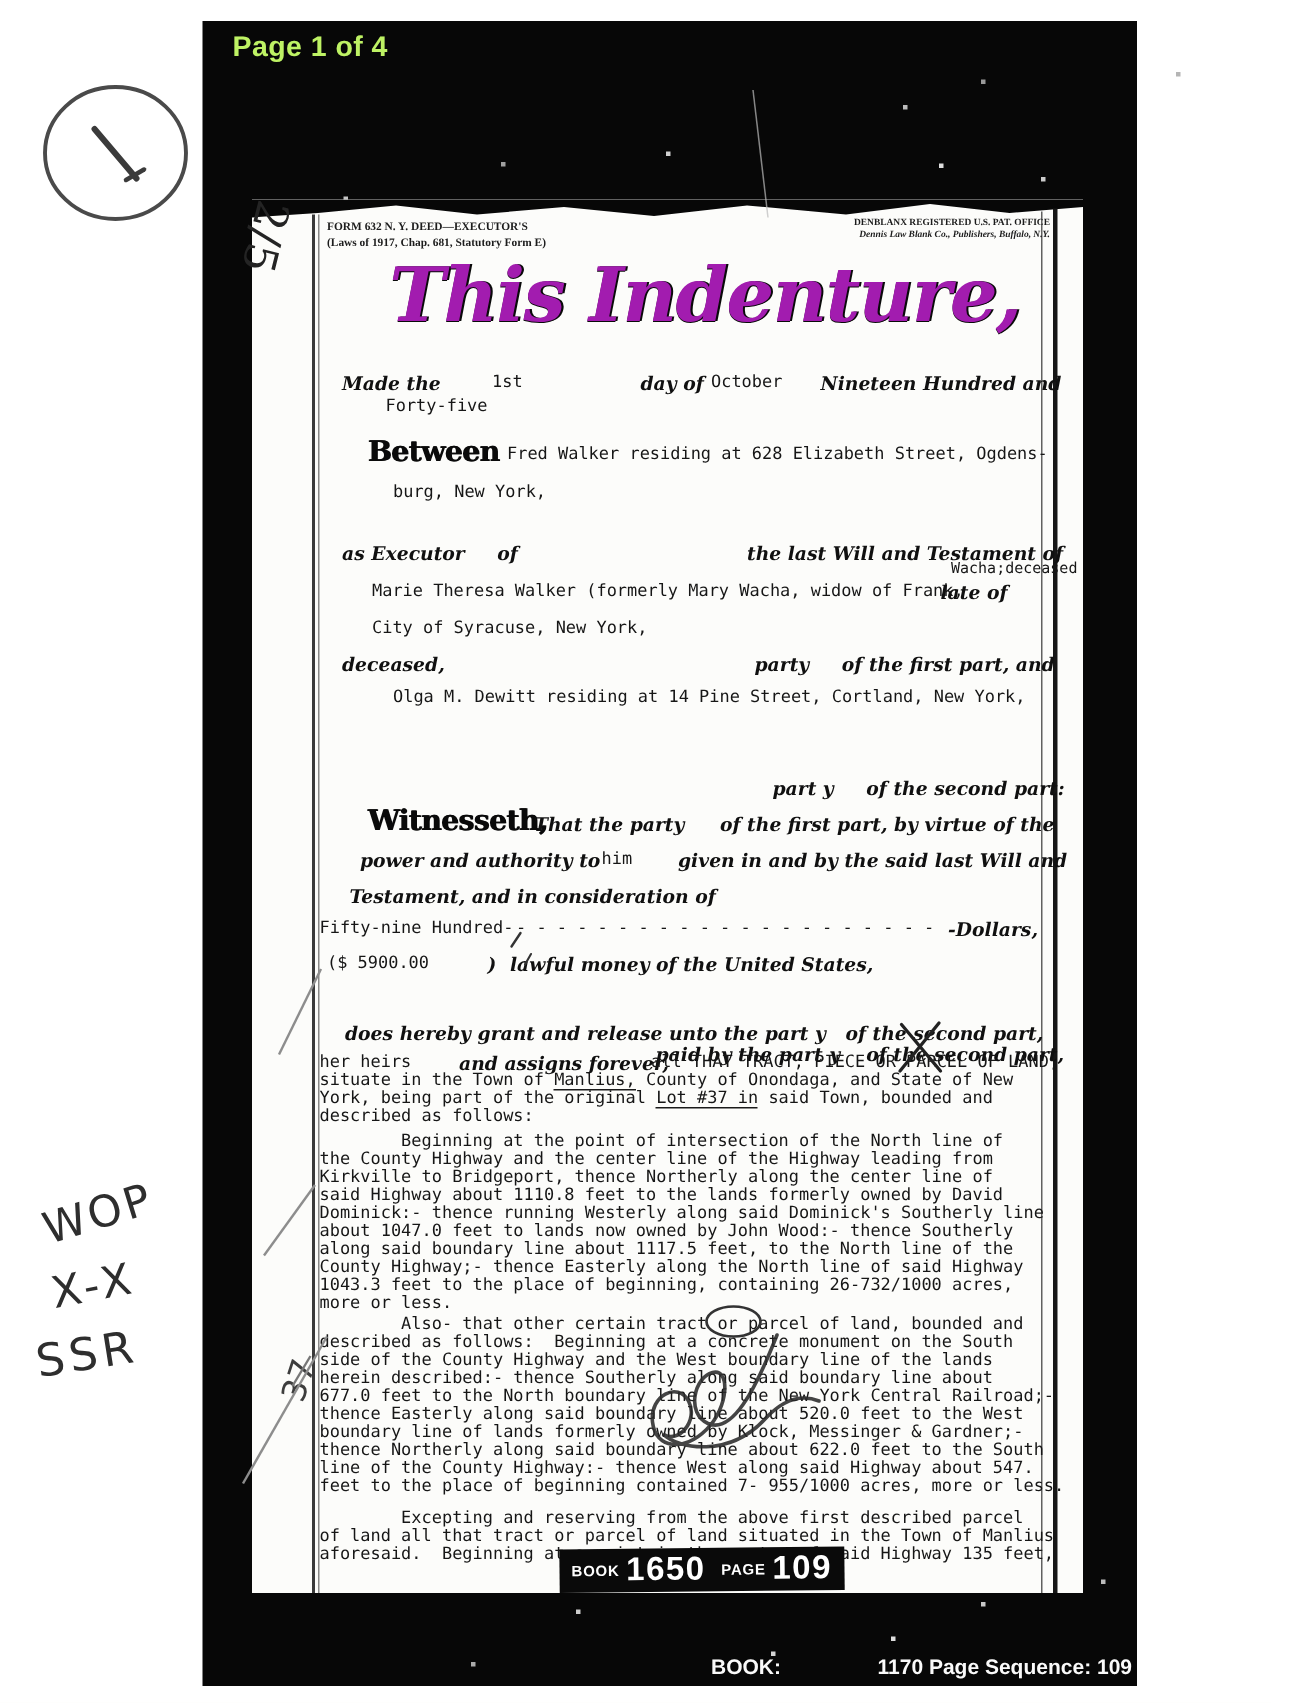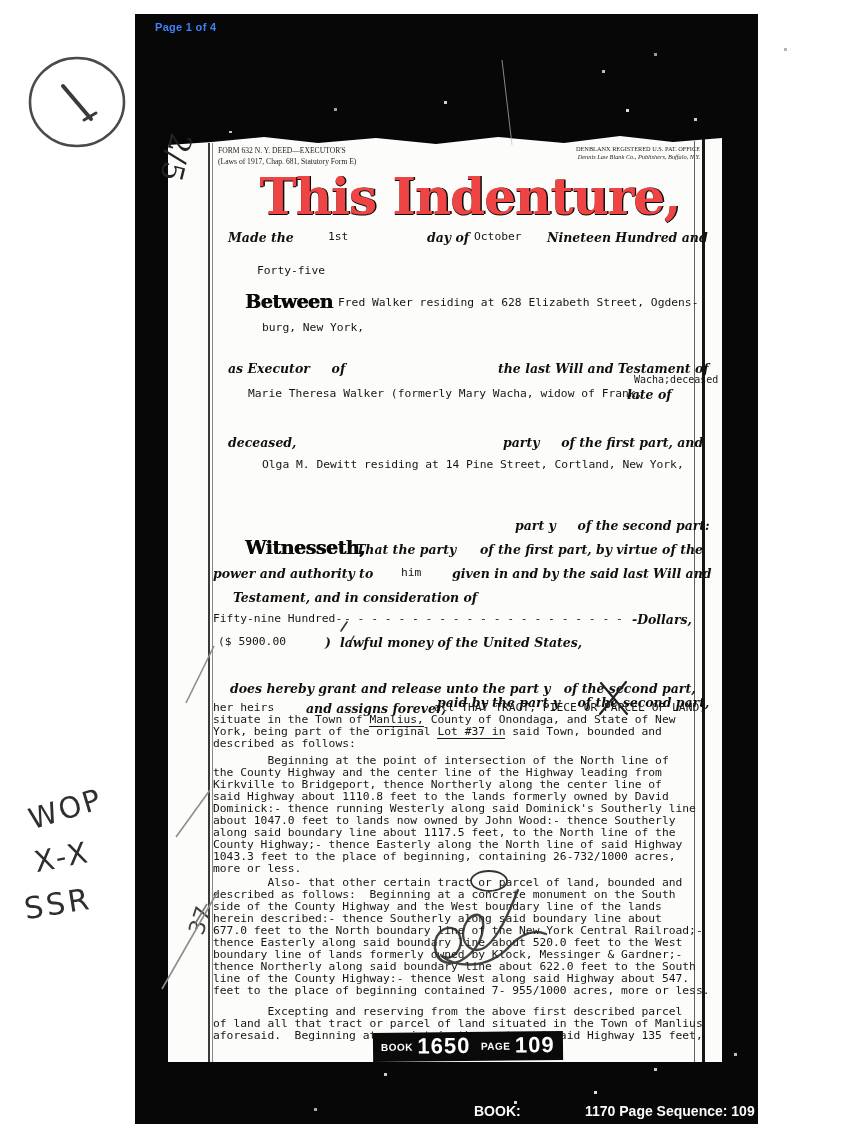--- a/index.html
+++ b/index.html
@@ -1,47 +1,47 @@
 <!DOCTYPE html>
 <html><head>
 <meta charset="utf-8">
 <style>
   html,body{margin:0;padding:0;}
   body{width:860px;height:1135px;position:relative;background:#ffffff;overflow:hidden;
        font-family:"Liberation Sans",sans-serif;}
   .scan{position:absolute;left:135px;top:14px;width:623px;height:1110px;background:#070707;}
-  .page-indicator{position:absolute;left:20px;top:7px;color:#3b82f6;font-weight:bold;
-       font-size:11px;letter-spacing:.3px;font-family:"Liberation Sans",sans-serif;}
+  .page-indicator{position:absolute;left:20px;top:7px;color:#bef264;font-weight:bold;
+       font-size:19px;letter-spacing:.3px;font-family:"Liberation Sans",sans-serif;}
   .noise{position:absolute;left:0;top:0;width:1px;height:1px;background:transparent;
        box-shadow:310px 88px 0 1px #cfcfcf,468px 57px 0 1px #bbb,492px 96px 0 1px #ddd,
        520px 40px 0 1px #999,95px 118px 0 1px #c5c5c5,420px 1040px 0 1px #bbb,
        250px 1060px 0 1px #ccc,460px 1078px 0 1px #ddd,180px 1095px 0 1px #aaa,
        520px 1055px 0 1px #c9c9c9,600px 1040px 0 1px #bbb,380px 1088px 0 1px #d5d5d5,
        650px 35px 0 1px #b5b5b5,560px 105px 0 1px #cbcbcb,200px 95px 0 1px #9f9f9f;}
   .page{position:absolute;left:33px;top:119px;width:554px;height:929px;background:#fcfcfa;
        color:#141414;}
   .torn{position:absolute;left:0;top:0;}
   .vrule{position:absolute;top:0;bottom:0;background:#3a3a3a;}
   .mono{font-family:"DejaVu Sans Mono","Liberation Mono",monospace;font-size:11.3px;
        color:#161616;white-space:pre;}
   .printed{font-family:"DejaVu Serif","Liberation Serif",serif;font-style:italic;
        font-weight:bold;font-size:12.5px;color:#101010;white-space:pre;}
   .blackletter{font-family:"DejaVu Serif",serif;font-weight:bold;font-size:21px;
        color:#0a0a0a;letter-spacing:-.5px;text-shadow:.6px 0 0 #0a0a0a;}
   .deed-title{position:absolute;left:72px;top:34px;width:460px;text-align:center;
-       font-family:"DejaVu Serif",serif;font-weight:bold;font-size:50px;color:#ef4444;
-       letter-spacing:-1px;text-shadow:1.4px 0 0 #0a0a0a,0 .7px 0 #0a0a0a;}
+       font-family:"DejaVu Serif",serif;font-weight:bold;font-size:50px;color:#a21caf;
+       letter-spacing:-1px;text-shadow:1.4px 0 0 #0a0a0a,0 .7px 0 #0a0a0a;font-style:italic;}
   .line{position:absolute;left:0;width:100%;height:16px;}
   .seg{position:absolute;white-space:pre;}
   .flowline{position:absolute;white-space:pre;font-family:"DejaVu Sans Mono","Liberation Mono",monospace;
        font-size:11.3px;color:#161616;}
   .para{position:absolute;white-space:pre;font-family:"DejaVu Sans Mono","Liberation Mono",monospace;
        font-size:11.3px;line-height:12.05px;color:#161616;}
   .u{border-bottom:1.4px solid #1a1a1a;}
-  .fh{position:absolute;font-family:"Liberation Serif",serif;font-weight:normal;color:#1c1c1c;}
+  .fh{position:absolute;font-family:"Liberation Serif",serif;font-weight:bold;color:#1c1c1c;}
   .stamp{position:absolute;left:205px;top:899px;background:#0a0a0a;color:#fff;
        padding:1px 8px 2px 8px;white-space:nowrap;transform:rotate(-.6deg);
        font-family:"Liberation Sans",sans-serif;}
   .stamp .small{font-size:10px;font-weight:bold;letter-spacing:.5px;vertical-align:3px;}
   .stamp .big{font-size:22px;font-weight:bold;letter-spacing:1px;}
   .footer-text{position:absolute;color:#fafafa;font-weight:bold;font-size:14px;
        font-family:"Liberation Sans",sans-serif;}
   .hand{position:absolute;color:#2e2e2e;font-family:"DejaVu Sans",sans-serif;}
   svg.overlay{position:absolute;left:0;top:0;pointer-events:none;}
 </style>
@@ -63,21 +63,21 @@
     <div class="vrule" style="left:526px;width:1px;top:8px;opacity:.8;"></div>
     <div class="vrule" style="left:534px;width:3px;top:6px;background:#161616;"></div>
 
     <div class="fh" style="left:50px;top:13px;font-size:7.6px;">FORM 632 N. Y. DEED—EXECUTOR'S</div>
     <div class="fh" style="left:50px;top:24px;font-size:7.6px;">(Laws of 1917, Chap. 681, Statutory Form E)</div>
     <div class="fh" style="right:22px;top:12px;font-size:6.3px;text-align:right;">DENBLANX REGISTERED U.S. PAT. OFFICE</div>
     <div class="fh" style="right:22px;top:20px;font-size:6.3px;font-style:italic;text-align:right;">Dennis Law Blank Co., Publishers, Buffalo, N.Y.</div>
 
     <div class="deed-title">This Indenture,</div>
 
-    <div class="line" style="top:97px;text-align:right;">
+    <div class="line" style="top:115px;text-align:right;">
       <span class="seg printed" style="left:60px;">Made the</span>
       <span class="seg mono" style="left:160px;">1st</span>
       <span class="seg printed" style="left:259px;">day of</span>
       <span class="seg mono" style="left:306px;">October</span>
       <span class="seg printed" style="left:379px;">Nineteen Hundred and</span>
     </div>
     <div class="line" style="top:131px;">
       <span class="seg mono" style="left:89px;">Forty-five</span>
     </div>
 
@@ -93,39 +93,42 @@
       <span class="seg printed" style="left:60px;">as Executor     of</span>
       <span class="seg printed" style="left:330px;">the last Will and Testament of</span>
     </div>
     <div class="line" style="top:241px;">
       <span class="seg mono" style="left:466px;font-size:10px;">Wacha;deceased</span>
     </div>
     <div class="line" style="top:254px;">
       <span class="seg mono" style="left:80px;">Marie Theresa Walker (formerly Mary Wacha, widow of Frank,</span>
       <span class="seg printed" style="left:459px;">late of</span>
     </div>
+    <div class="line" style="top:279px;">
+      <span class="seg mono" style="left:80px;">City of Syracuse, New York,</span>
+    </div>
     <div class="line" style="top:302px;padding-left:10px;">
       <span class="seg printed" style="left:60px;">deceased,</span>
       <span class="seg printed" style="left:335px;">party     of the first part, and</span>
     </div>
     <div class="line" style="top:325px;">
       <span class="seg mono" style="left:94px;">Olga M. Dewitt residing at 14 Pine Street, Cortland, New York,</span>
     </div>
 
     <div class="line" style="top:385px;">
       <span class="seg printed" style="left:347px;">part y     of the second part:</span>
     </div>
 
     <div class="line" style="top:407px;padding-left:10px;">
       <span class="seg blackletter" style="left:77px;top:-4px;font-size:19px;">Witnesseth,</span>
       <span class="seg printed" style="left:188px;top:2px;">That the party</span>
       <span class="seg printed" style="left:312px;top:2px;">of the first part, by virtue of the</span>
     </div>
     <div class="line" style="top:433px;">
-      <span class="seg printed" style="left:45px;">power and authority to</span>
+      <span class="seg printed" style="left:72px;">power and authority to</span>
       <span class="seg mono" style="left:233px;">him</span>
       <span class="seg printed" style="left:284px;">given in and by the said last Will and</span>
     </div>
     <div class="line" style="top:457px;">
       <span class="seg printed" style="left:65px;">Testament, and in consideration of</span>
     </div>
 
     <div class="line" style="top:479px;">
       <span class="seg mono" style="left:45px;">Fifty-nine Hundred-</span>
       <span class="seg mono" style="left:176px;">- - - - - - - - - - - - - - - - - - - - -</span>

